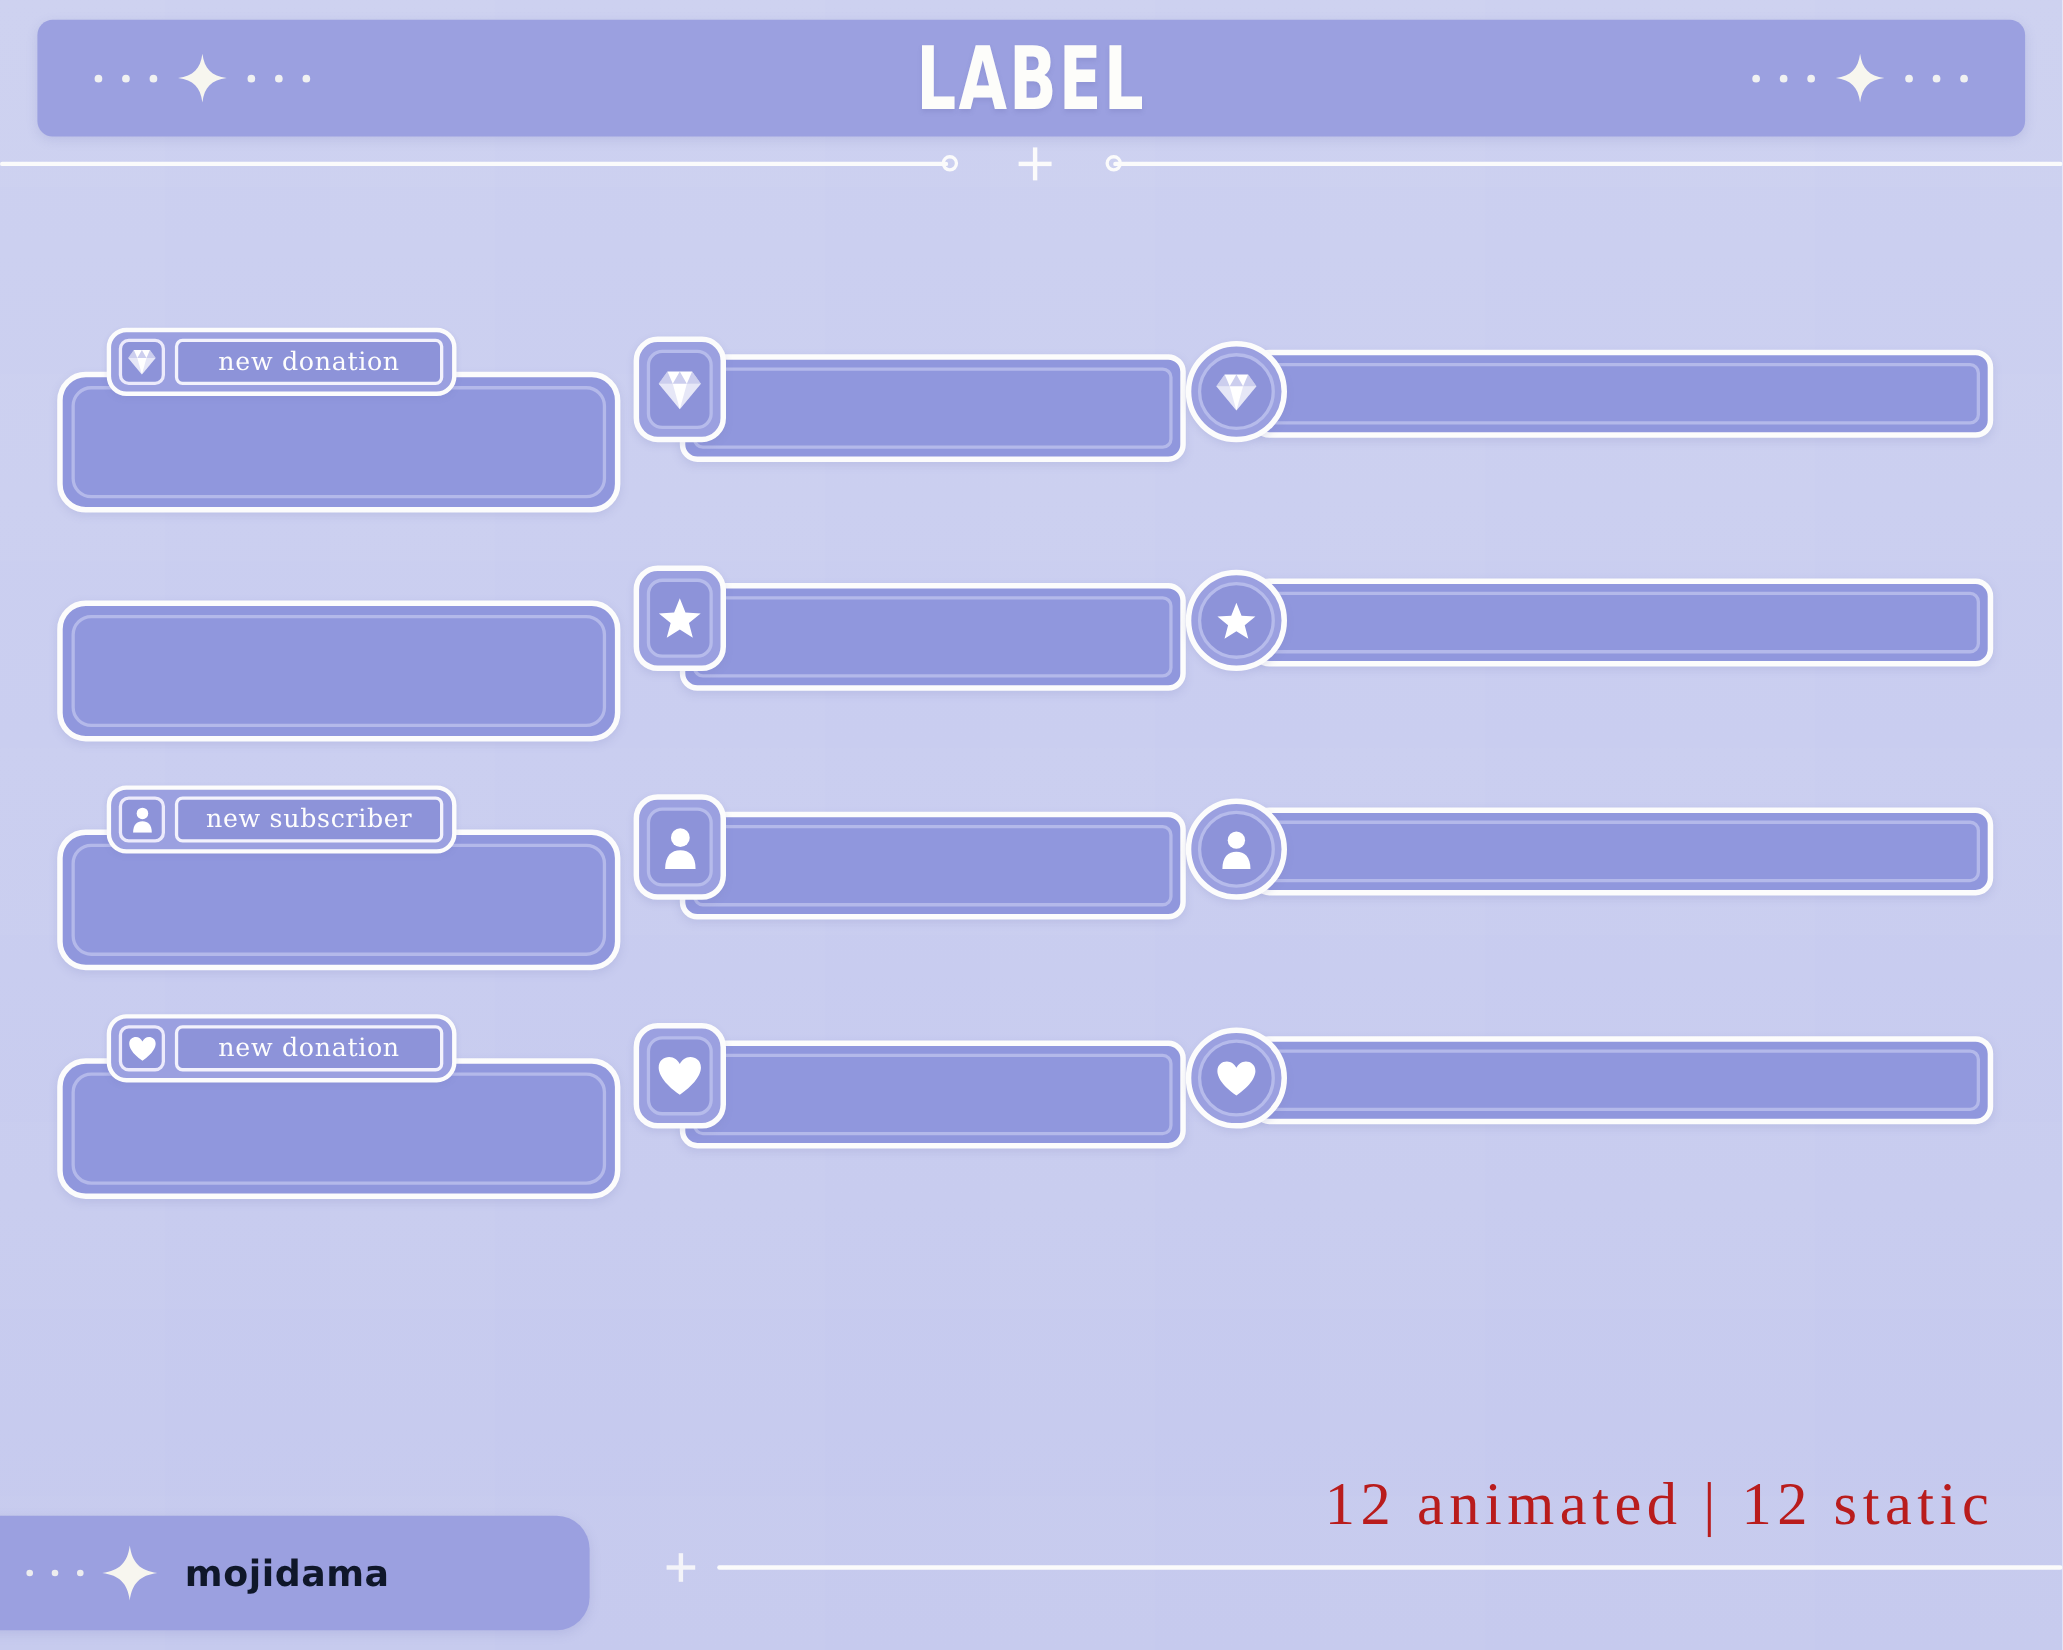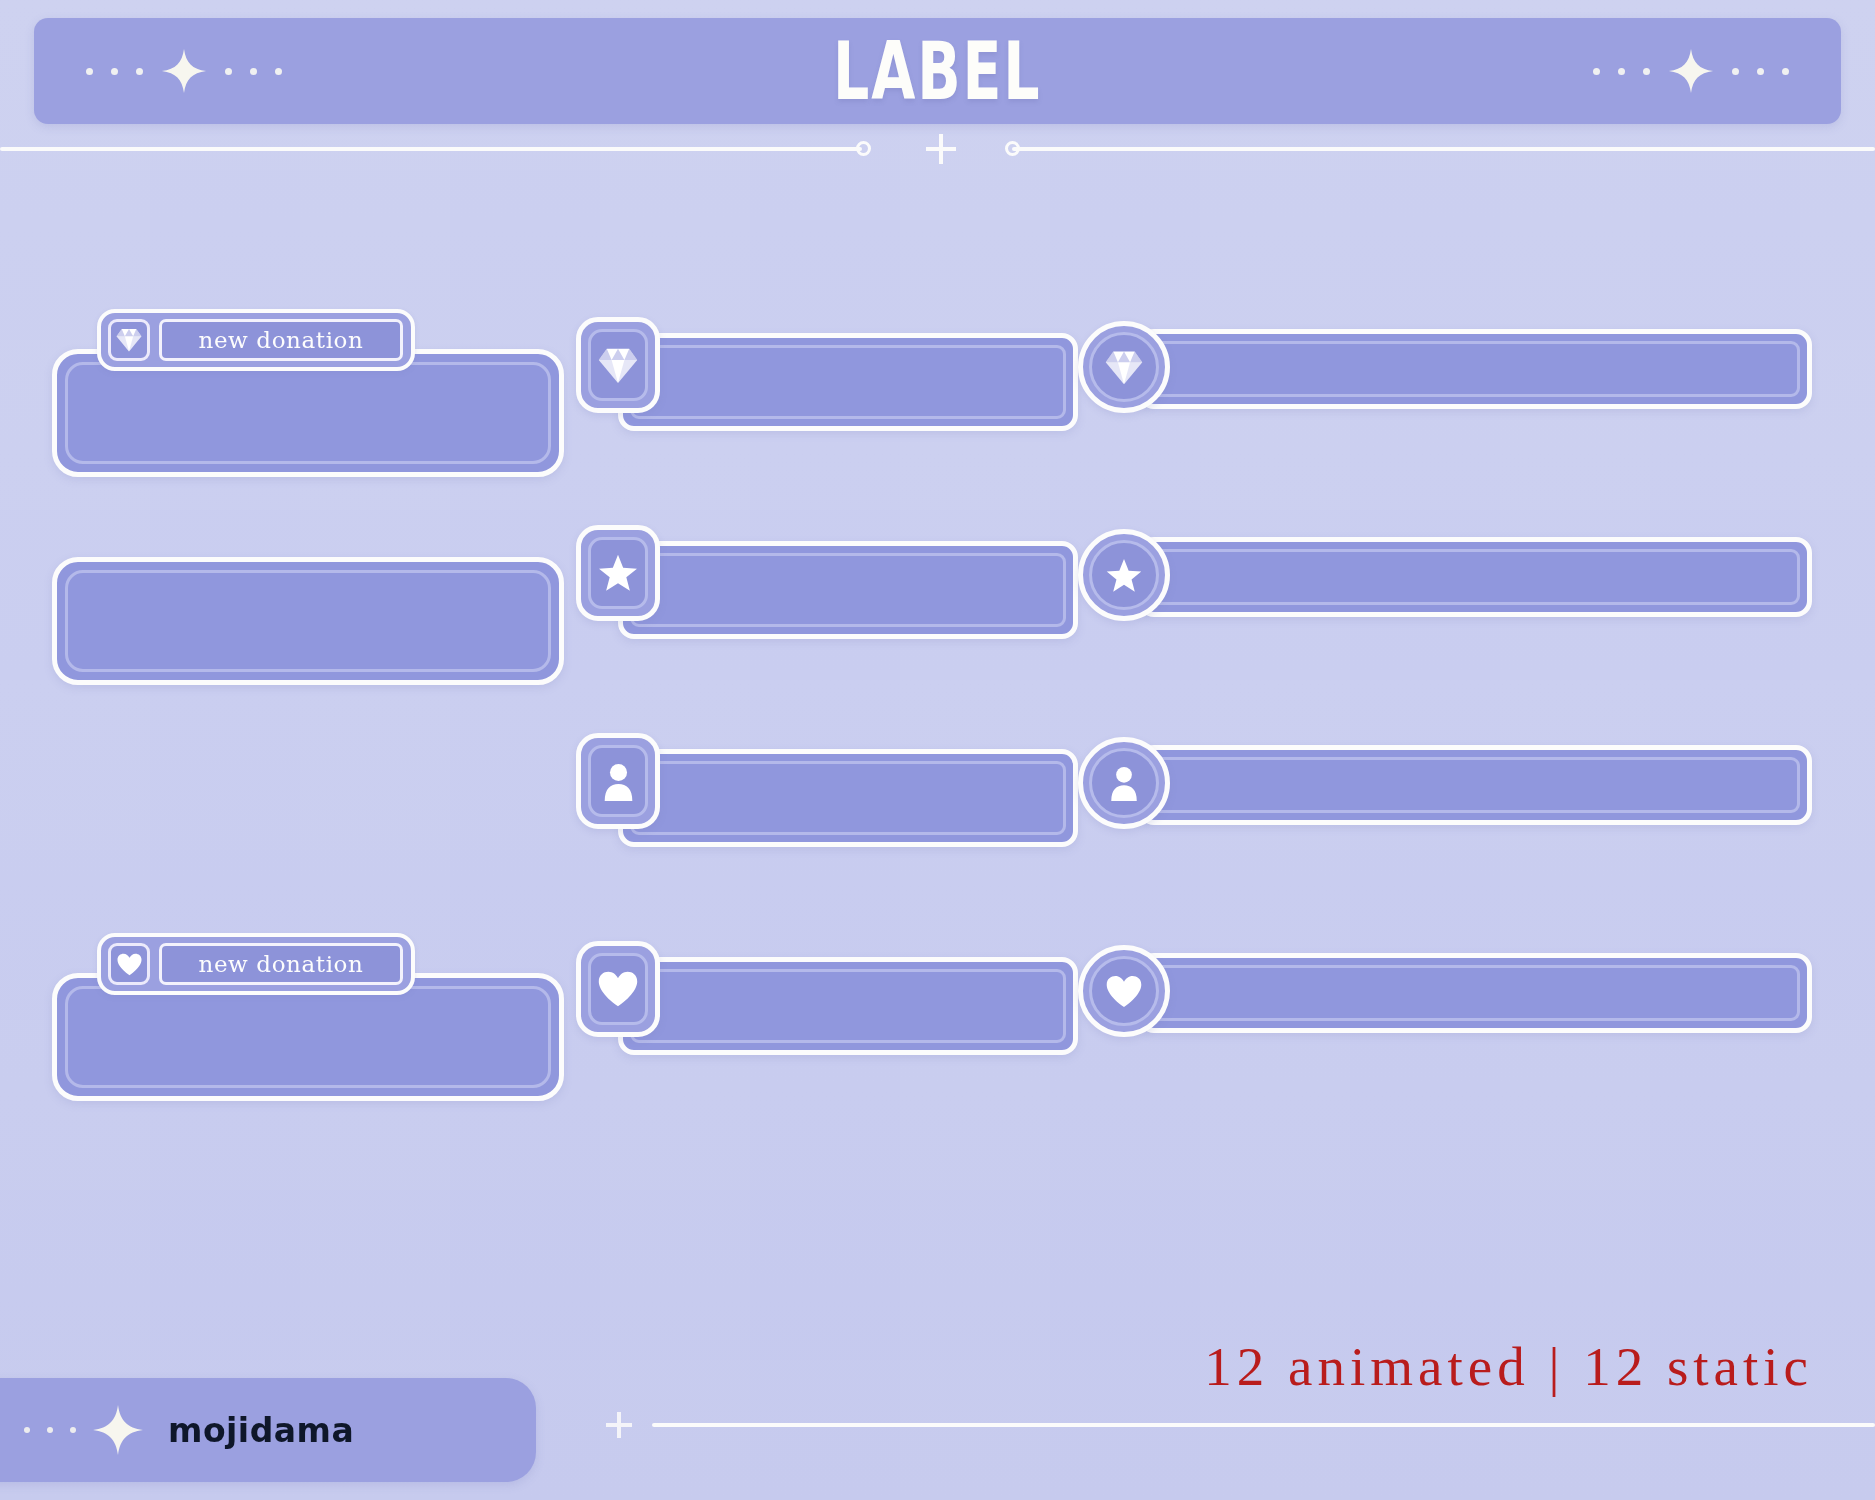--- a/index.html
+++ b/index.html
@@ -47,21 +47,21 @@
   .div-cap{position:absolute;top:11px;width:15px;height:15px;border-radius:50%;
     border:3px solid #fbfbfb;background:transparent;box-sizing:border-box;}
   .div-cap.l{left:856px;}
   .div-cap.r{left:1005px;}
   .div-cross{position:absolute;left:926px;top:4px;width:30px;height:30px;}
   .div-cross:before,.div-cross:after{content:"";position:absolute;background:#fbfbfb;}
   .div-cross:before{left:13px;top:0;width:4px;height:30px;}
   .div-cross:after{top:13px;left:0;height:4px;width:30px;}
 
   
-  .grid{position:absolute;left:0;top:309px;width:1653px;}
+  .grid{position:absolute;left:0;top:298px;width:1653px;}
   .row{position:relative;height:208px;}
 
   
   .va{position:absolute;left:52px;top:0;width:550px;height:180px;}
   .va-tab{
     position:absolute;left:45px;top:0;width:318px;height:62px;
     background:#9ba0e0;border:4px solid #fcfcfc;border-radius:18px;
     box-sizing:border-box;display:flex;align-items:center;gap:0;z-index:3;
     box-shadow:0 2px 5px rgba(120,125,190,.16);
   }
@@ -291,20 +291,36 @@
         <div class="vc-circle-inner gicon">
           <svg width="36" height="35" viewBox="0 0 100 96">
               <path d="M50 2 L63 35 L98 37 L71 59 L80 93 L50 74 L20 93 L29 59 L2 37 L37 35 Z" fill="#ffffff"></path>
             </svg>
         </div>
       </div>
     </div>
   </div>
 
   <div class="row">
+    <div class="va">
+      <div class="va-tab">
+        <span class="va-iconbox gicon">
+          <svg width="21" height="24" viewBox="0 0 80 96">
+              <circle cx="40" cy="26" r="21" fill="#ffffff"></circle>
+              <path d="M6 96 C6 66 20 54 40 54 C60 54 74 66 74 96 Z" fill="#ffffff"></path>
+            </svg>
+        </span>
+        <span class="va-textbox">
+          <span class="va-label">new subscriber</span>
+        </span>
+      </div>
+      <div class="va-panel">
+        <div class="va-panel-inner"></div>
+      </div>
+    </div>
 
     <div class="vb">
       <div class="vb-bar">
         <div class="vb-bar-inner"></div>
       </div>
       <div class="vb-badge">
         <div class="vb-badge-inner gicon">
           <svg width="33" height="39" viewBox="0 0 80 96">
               <circle cx="40" cy="26" r="21" fill="#ffffff"></circle>
               <path d="M6 96 C6 66 20 54 40 54 C60 54 74 66 74 96 Z" fill="#ffffff"></path>

